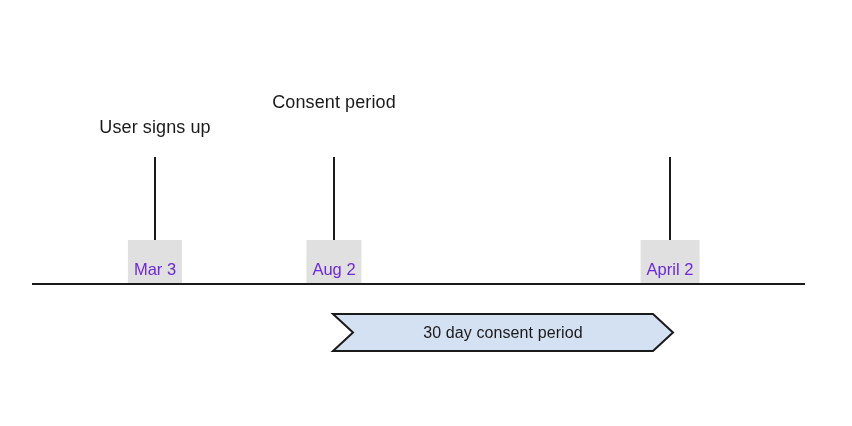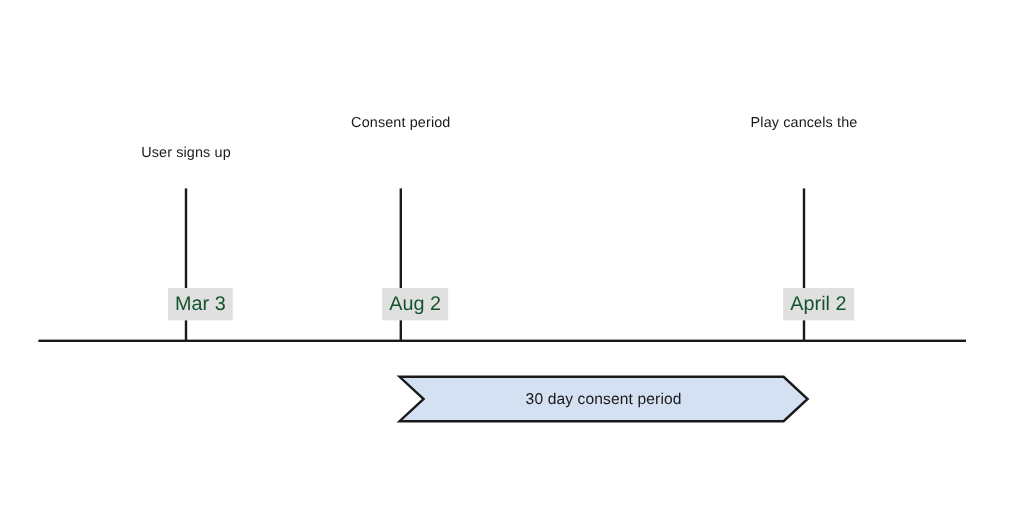--- a/index.html
+++ b/index.html
@@ -36,43 +36,43 @@
     top: 0;
     width: 0;
     height: 0;
   }
   .event-label {
     position: absolute;
     transform: translateX(-50%);
     white-space: nowrap;
     text-align: center;
     color: #1a1a1a;
-    font-size: 12px;
+    font-size: 18px;
     line-height: 25px;
     letter-spacing: 0.1px;
   }
   .event-tick {
     position: absolute;
     top: 157px;
     left: 0;
     width: 2px;
     height: 127px;
     margin-left: -1px;
     background: #1a1a1a;
   }
   .event-chip {
     position: absolute;
     top: 240px;
-    left: 12px;
+    left: 0;
     transform: translateX(-50%);
     background: #e0e0e0;
-    color: #14532d;
+    color: #6d28d9;
     font-size: 16.5px;
     line-height: 25px;
-    padding: 1px 6px 1px 6px;
+    padding: 17px 6px 1px 6px;
     white-space: nowrap;
   }
 
   
   .banner {
     position: absolute;
     left: 333px;
     top: 314px;
     width: 340px;
     height: 37px;
@@ -85,21 +85,21 @@
   }
   .banner-text {
     position: absolute;
     left: 0;
     top: 0;
     width: 340px;
     height: 37px;
     display: flex;
     align-items: center;
     justify-content: center;
-    font-size: 13px;
+    font-size: 16px;
     color: #1a1a1a;
     letter-spacing: 0.1px;
     pointer-events: none;
   }
 </style>
 </head>
 <body>
 
 <div id="canvas">
 
@@ -116,21 +116,20 @@
   <div class="event" style="left:334px">
     <div class="event-label" style="top:90px">
       <div>Consent period</div>
     </div>
     <div class="event-tick"></div>
     <div class="event-chip">Aug 2</div>
   </div>
 
   <div class="event" style="left:670px">
     <div class="event-label" style="top:90px">
-      <div>Play cancels the</div>
     </div>
     <div class="event-tick"></div>
     <div class="event-chip">April 2</div>
   </div>
 
   <div class="banner">
     <svg viewBox="0 0 340 37" preserveAspectRatio="none">
       <polygon points="0,0 320,0 340,18.5 320,37 0,37 20,18.5" fill="#d4e1f2" stroke="#1a1a1a" stroke-width="2" stroke-linejoin="miter"></polygon>
     </svg>
     <div class="banner-text">30 day consent period</div>

